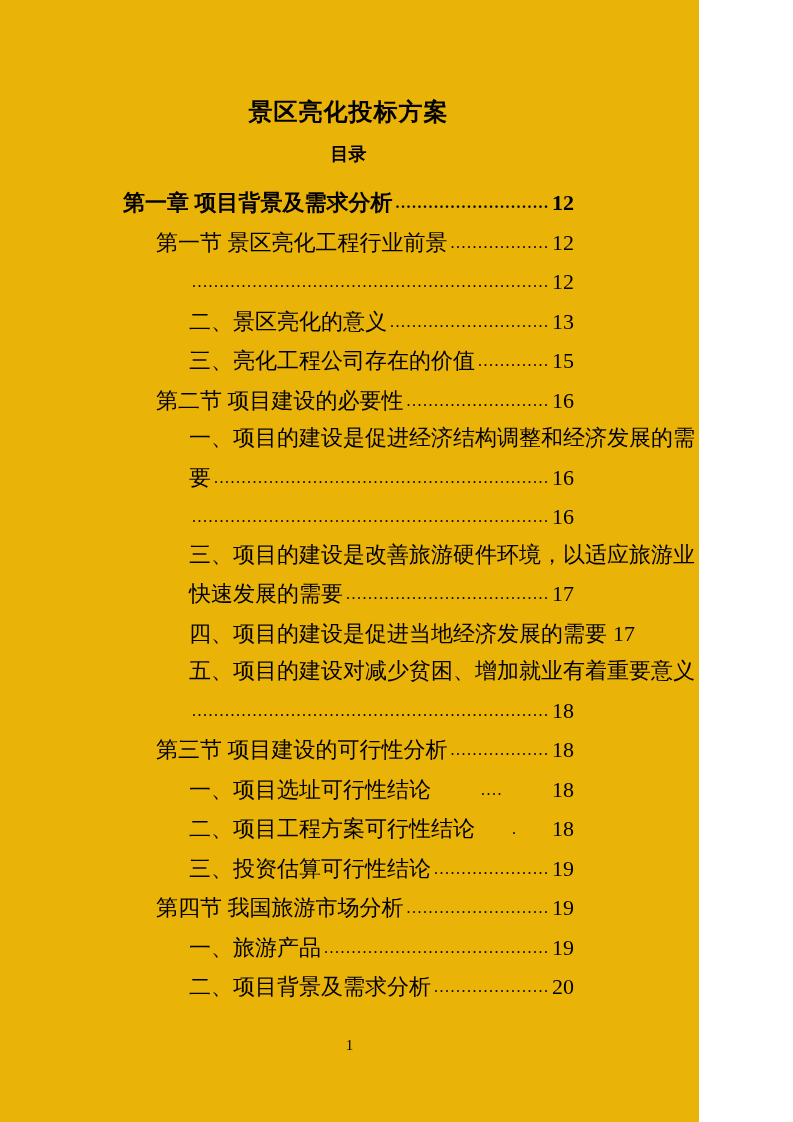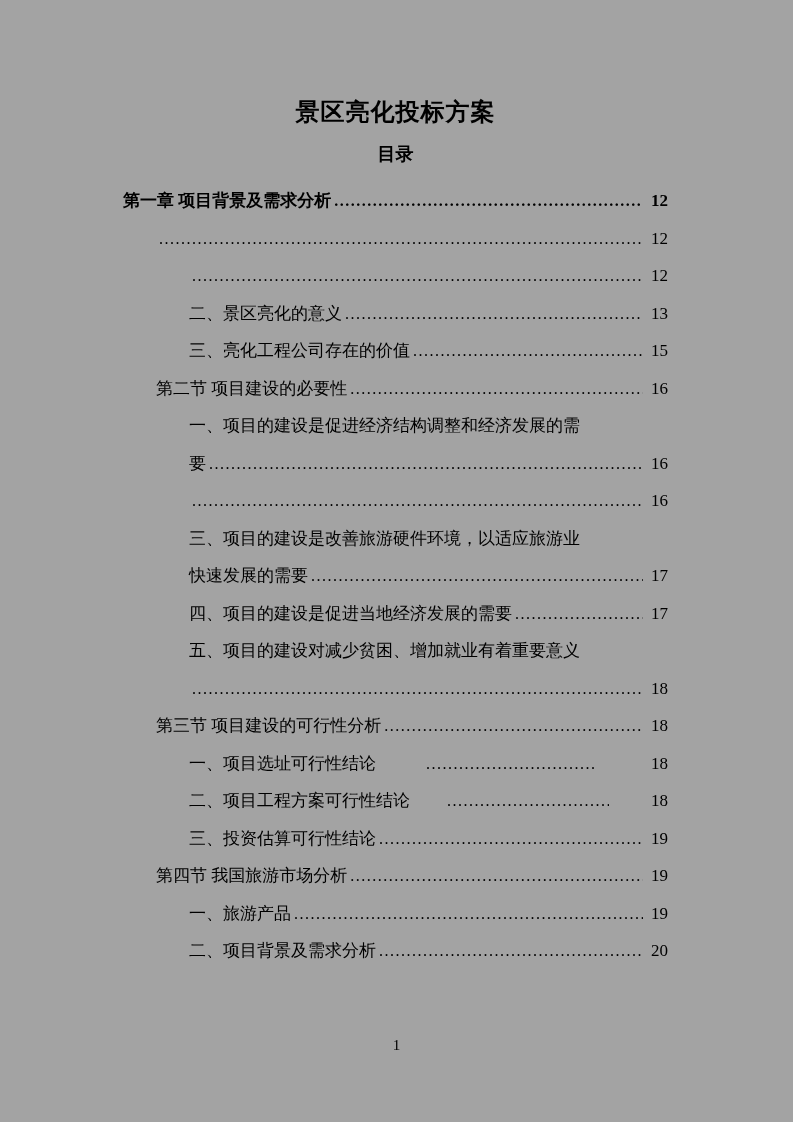--- a/index.html
+++ b/index.html
@@ -5,44 +5,44 @@
   * { margin: 0; padding: 0; box-sizing: border-box; }
   html, body { background: #ffffff; }
   body {
     width: 793px; height: 1122px;
     font-family: "Liberation Serif", "DejaVu Serif", serif;
     color: #000000;
     position: relative;
     overflow: hidden;
   }
   .page {
-    width: 793px; height: 1122px;
+    width: 699px; height: 1122px;
     padding: 96px 125px 0 123px;
     position: relative;
-    background: #a3a3a3;
+    background: #eab308;
   }
   .doc-title {
     text-align: center;
     font-size: 24px;
     font-weight: bold;
     letter-spacing: 1px;
     margin-bottom: 14px;
   }
   .toc-heading {
     text-align: center;
     font-size: 18px;
     font-weight: bold;
     margin-bottom: 16px;
   }
   .toc-list { width: 100%; }
   .toc-row {
     display: flex;
     align-items: flex-end;
     line-height: 37.5px;
-    font-size: 17px;
+    font-size: 22px;
     white-space: nowrap;
   }
   .toc-row.bold { font-weight: bold; }
   .toc-text { flex: none; }
   .toc-dots {
     flex: 1 1 auto;
     overflow: hidden;
     white-space: nowrap;
     margin: 0 3px 0 3px;
     min-width: 0;
@@ -75,20 +75,21 @@
 
   <h2 class="toc-heading">目录</h2>
 
   <div class="toc-list">
       <div class="toc-row bold" style="padding-left: 0px;">
     <span class="toc-text">第一章 项目背景及需求分析</span>
     <span class="toc-dots"></span>
     <span class="toc-page">12</span>
   </div>
       <div class="toc-row" style="padding-left: 33px;">
+    <span class="toc-text">第一节 景区亮化工程行业前景</span>
     <span class="toc-dots"></span>
     <span class="toc-page">12</span>
   </div>
       <div class="toc-row" style="padding-left: 66px;">
     <span class="toc-dots"></span>
     <span class="toc-page">12</span>
   </div>
       <div class="toc-row" style="padding-left: 66px;">
     <span class="toc-text">二、景区亮化的意义</span>
     <span class="toc-dots"></span>

